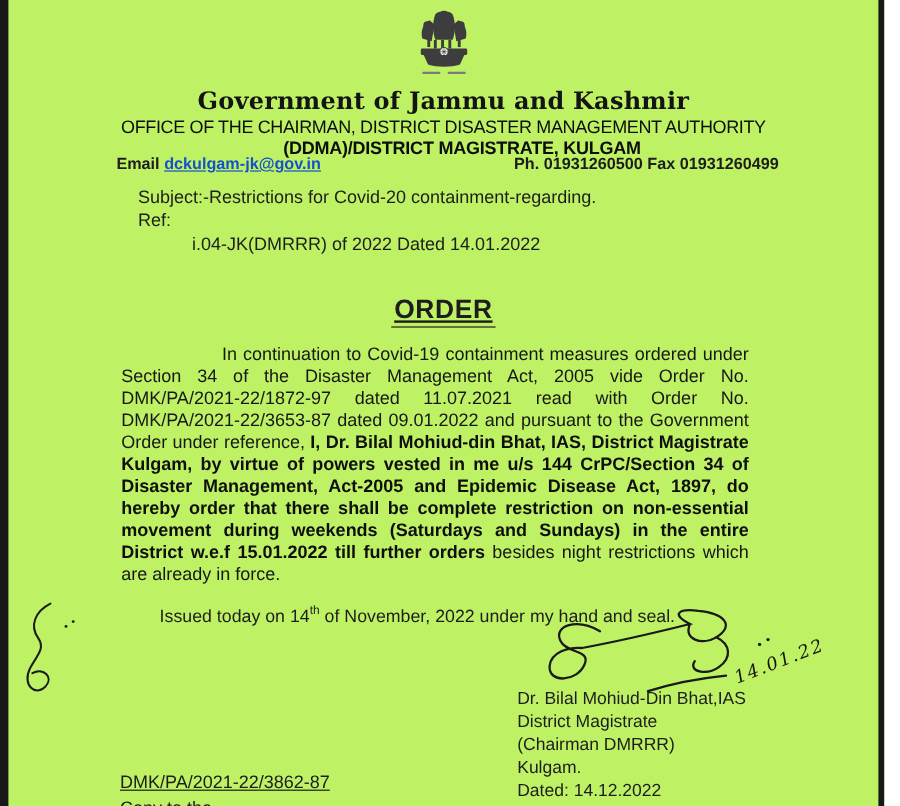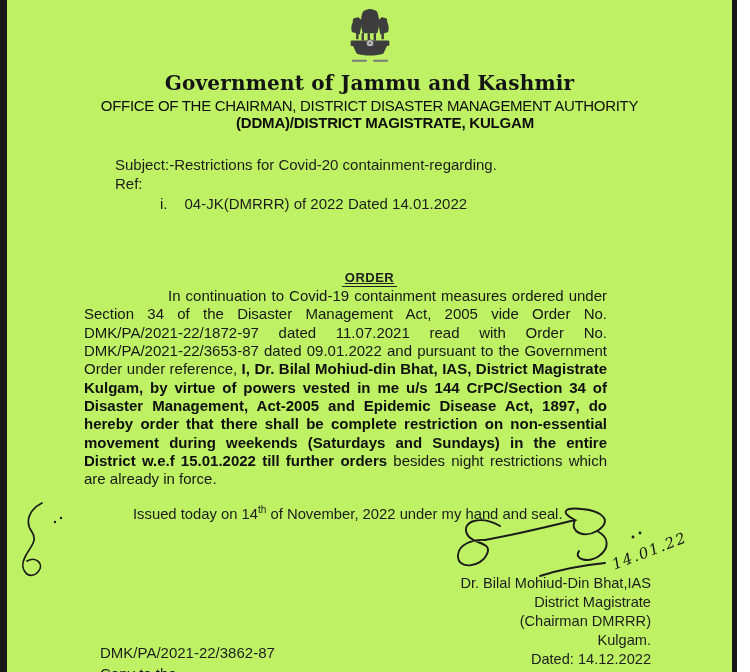--- a/index.html
+++ b/index.html
@@ -27,53 +27,53 @@
   .contact-row {
     position:absolute; left:97px; right:88px; top:129px;
     display:flex; justify-content:space-between;
     font-weight:700; font-size:13.5px;
   }
   .email-link { color:#1352cc; text-decoration:underline; cursor:pointer; }
 
   .subject-block { position:absolute; left:115px; top:155px; font-size:15px; line-height:19px; }
   .ref-item { margin-top:1px; }
   .ref-num { display:inline-block; margin-left:45px; }
-  .ref-text { display:inline-block; margin-left:17px; }
+  .ref-text { display:inline-block; }
 
   .order-heading-wrap { position:absolute; left:7px; right:5px; top:245px; text-align:center; }
   .order-heading {
-    display:inline-block; font-weight:700; font-size:13px; letter-spacing:0.5px;
-    text-decoration:underline; border-bottom:1.5px solid #222; padding:0 3px 1px 3px;margin-top:25px;
+    display:inline-block; font-weight:700; font-size:22px; letter-spacing:0.5px;
+    text-decoration:underline; border-bottom:1.5px solid #222; padding:0 3px 1px 3px;
   }
 
   .order-body {
-    position:absolute; left:84px; top:287px; width:523px;
+    position:absolute; left:101px; top:287px; width:523px;
     font-size:15px; line-height:18.35px; text-align:justify; text-indent:84px;
     color:#171717;
   }
   .order-body b { color:#0f0f0f; }
 
   .issued-line { position:absolute; left:133px; top:504px; font-size:14.8px; }
   .issued-line sup { font-size:10px;text-align:right; }
 
   .sig-scribble { position:absolute; left:437px; top:506px; }
   .margin-scribble { position:absolute; left:10px; top:495px; }
   .hand-date {
     position:absolute; left:610px; top:542px;
     font-family:"DejaVu Serif", serif; font-style:italic;
     font-size:15px; letter-spacing:1.5px; color:#141414;
     transform:rotate(-21deg);
   }
 
   .sig-block {
     position:absolute; left:431px; top:574px; width:220px;
-    text-align:right; font-size:14.6px; line-height:18.9px;
+    text-align:left; font-size:14.6px; line-height:18.9px;
   }
 
-  .footer-ref { position:absolute; left:100px; top:644px; font-size:15px; }
+  .footer-ref { position:absolute; left:100px; top:644px; font-size:15px;text-decoration:underline; }
   .footer-copy { position:absolute; left:100px; top:665px; font-size:15px; }
 </style>
 </head>
 <body>
 
 <div class="page">
   <div class="edge edge-left"></div>
   <div class="edge edge-right"></div>
 
   <div class="header">
@@ -103,20 +103,26 @@
         <path d="M22 66 L78 66 L72 79 C60 83 40 83 28 79 Z" fill="#3d3d3d"></path>
         <rect x="20" y="89" width="25" height="3.2" rx="1.5" fill="#7a7a7a"></rect>
         <rect x="55" y="89" width="25" height="3.2" rx="1.5" fill="#7a7a7a"></rect>
       </svg>
     </span>
     <div class="govt-line">Government of Jammu and Kashmir</div>
     <div class="office-line1">OFFICE OF THE CHAIRMAN, DISTRICT DISASTER MANAGEMENT AUTHORITY</div>
     <div class="office-line2">(DDMA)/DISTRICT MAGISTRATE, KULGAM</div>
   </div>
 
+  <div class="contact-row">
+    <span>
+      <span>Email </span><span class="email-link">dckulgam-jk@gov.in</span>
+    </span>
+    <span>Ph. 01931260500 Fax 01931260499</span>
+  </div>
 
   <div class="subject-block">
     <div>Subject:-Restrictions for Covid-20 containment-regarding.</div>
     <div>Ref:</div>
     <div class="ref-item">
       <span class="ref-num">i.</span><span class="ref-text">04-JK(DMRRR) of 2022 Dated 14.01.2022</span>
     </div>
   </div>
 
   <div class="order-heading-wrap">

